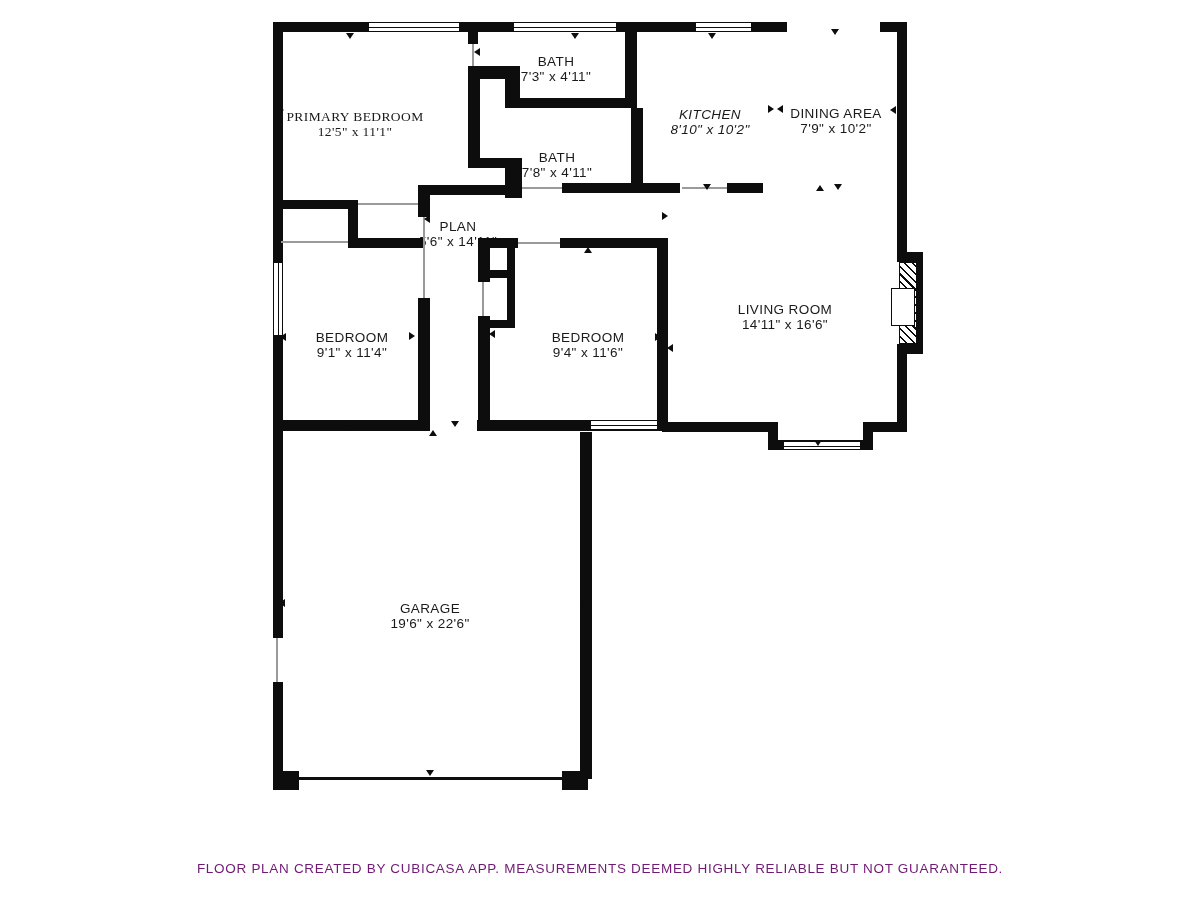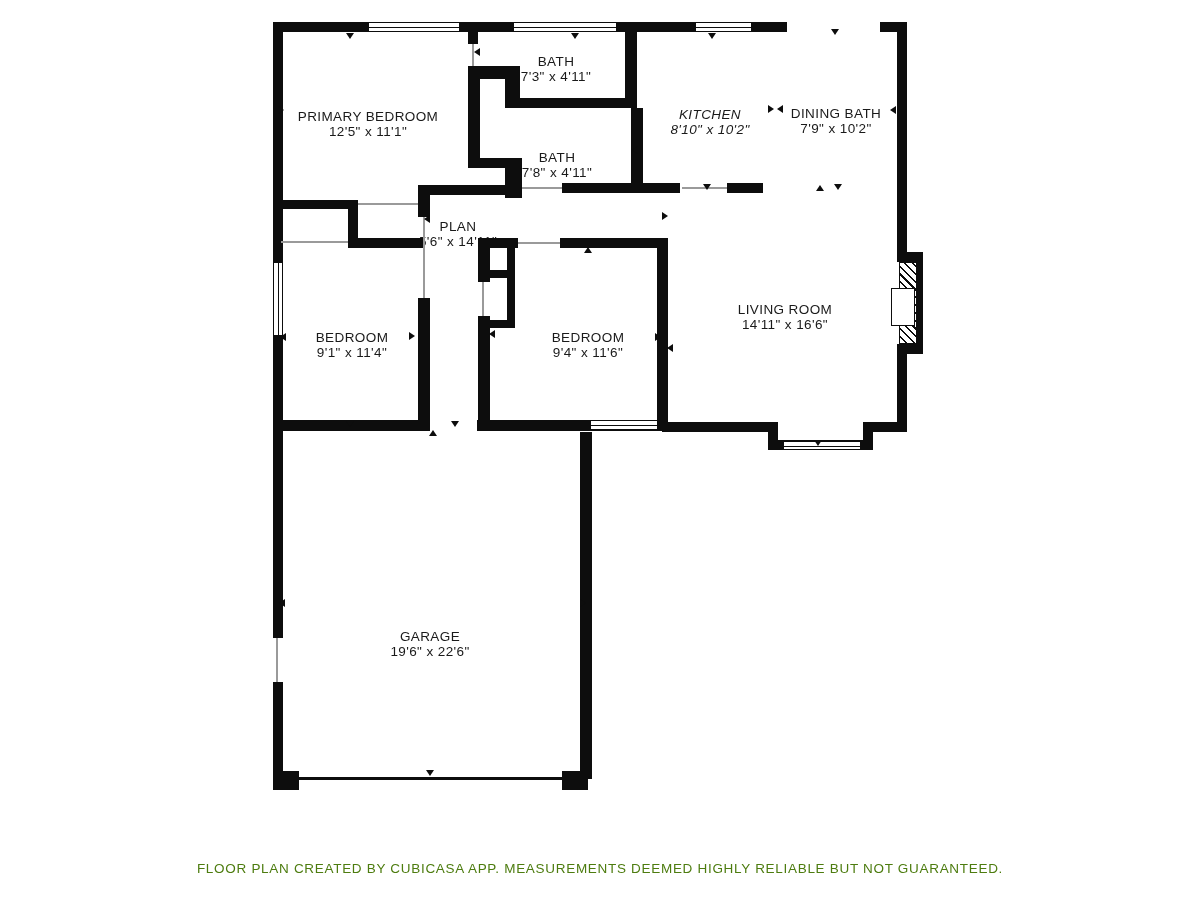--- a/index.html
+++ b/index.html
@@ -23,30 +23,30 @@
   .fp-hatch{position:absolute;z-index:5;border:1px solid #0d0d0d;box-sizing:border-box;
       background:repeating-linear-gradient(45deg,#ffffff 0 4px,#0d0d0d 4px 5.5px);}
   .fp-box{position:absolute;z-index:8;background:#ffffff;border:1px solid #0d0d0d;box-sizing:border-box;}
   .footer{position:absolute;left:0;right:0;top:861px;text-align:center;
       font-size:13.5px;letter-spacing:.7px;color:#bdbdbd;z-index:3;}
 </style>
 </head>
 <body>
 
 <div class="plan" id="plan">
-    <div class="room-label" style="left: 368px; top: 124px;"><span>PRIMARY BEDROOM</span><span class="dims">12'5" x 11'1"</span></div>
+    <div class="room-label" style="left: 355px; top: 124px; font-family: Liberation Serif, serif;"><span>PRIMARY BEDROOM</span><span class="dims">12'5" x 11'1"</span></div>
     <div class="room-label" style="left: 556px; top: 69px;"><span>BATH</span><span class="dims">7'3" x 4'11"</span></div>
     <div class="room-label" style="left: 557px; top: 165px;"><span>BATH</span><span class="dims">7'8" x 4'11"</span></div>
     <div class="room-label" style="left: 710px; top: 122px; font-style: italic;"><span>KITCHEN</span><span class="dims">8'10" x 10'2"</span></div>
-    <div class="room-label" style="left: 836px; top: 121px;"><span>DINING BATH</span><span class="dims">7'9" x 10'2"</span></div>
+    <div class="room-label" style="left: 836px; top: 121px;"><span>DINING AREA</span><span class="dims">7'9" x 10'2"</span></div>
     <div class="room-label" style="left: 458px; top: 234px;"><span>PLAN</span><span class="dims">5'6" x 14'11"</span></div>
     <div class="room-label" style="left: 352px; top: 345px;"><span>BEDROOM</span><span class="dims">9'1" x 11'4"</span></div>
     <div class="room-label" style="left: 588px; top: 345px;"><span>BEDROOM</span><span class="dims">9'4" x 11'6"</span></div>
     <div class="room-label" style="left: 785px; top: 317px;"><span>LIVING ROOM</span><span class="dims">14'11" x 16'6"</span></div>
-    <div class="room-label" style="left: 430px; top: 616px; margin-top: 28px;"><span>GARAGE</span><span class="dims">19'6" x 22'6"</span></div>
+    <div class="room-label" style="left: 430px; top: 616px;"><span>GARAGE</span><span class="dims">19'6" x 22'6"</span></div>
     <div class="wall" style="left: 273px; top: 22px; width: 514px; height: 10px; background: rgb(13, 13, 13);"></div>
     <div class="wall" style="left: 880px; top: 22px; width: 27px; height: 10px; background: rgb(13, 13, 13);"></div>
     <div class="wall" style="left: 897px; top: 22px; width: 10px; height: 240px; background: rgb(13, 13, 13);"></div>
     <div class="wall" style="left: 897px; top: 347px; width: 10px; height: 85px; background: rgb(13, 13, 13);"></div>
     <div class="wall" style="left: 273px; top: 22px; width: 10px; height: 616px; background: rgb(13, 13, 13);"></div>
     <div class="wall" style="left: 273px; top: 682px; width: 10px; height: 95px; background: rgb(13, 13, 13);"></div>
     <div class="wall" style="left: 273px; top: 771px; width: 26px; height: 19px; background: rgb(13, 13, 13);"></div>
     <div class="wall" style="left: 562px; top: 771px; width: 26px; height: 19px; background: rgb(13, 13, 13);"></div>
     <div class="wall" style="left: 283px; top: 777px; width: 281px; height: 3px; background: rgb(13, 13, 13);"></div>
     <div class="wall" style="left: 580px; top: 432px; width: 12px; height: 347px; background: rgb(13, 13, 13);"></div>
@@ -127,13 +127,13 @@
     <div class="mk left" style="left: 667px; top: 344px;"></div>
     <div class="mk up" style="left: 584px; top: 247px;"></div>
     <div class="mk down" style="left: 346px; top: 421px;"></div>
     <div class="mk up" style="left: 429px; top: 430px;"></div>
     <div class="mk down" style="left: 451px; top: 421px;"></div>
     <div class="mk right" style="left: 580px; top: 599px;"></div>
     <div class="mk left" style="left: 279px; top: 599px;"></div>
     <div class="mk down" style="left: 426px; top: 770px;"></div>
     <div class="mk down" style="left: 814px; top: 440px;"></div>
   </div>
-<div class="footer" style="color: #4d7c0f;">FLOOR PLAN CREATED BY CUBICASA APP. MEASUREMENTS DEEMED HIGHLY RELIABLE BUT NOT GUARANTEED.</div>
+<div class="footer" style="color: #701a75;">FLOOR PLAN CREATED BY CUBICASA APP. MEASUREMENTS DEEMED HIGHLY RELIABLE BUT NOT GUARANTEED.</div>
 
 </body></html>

